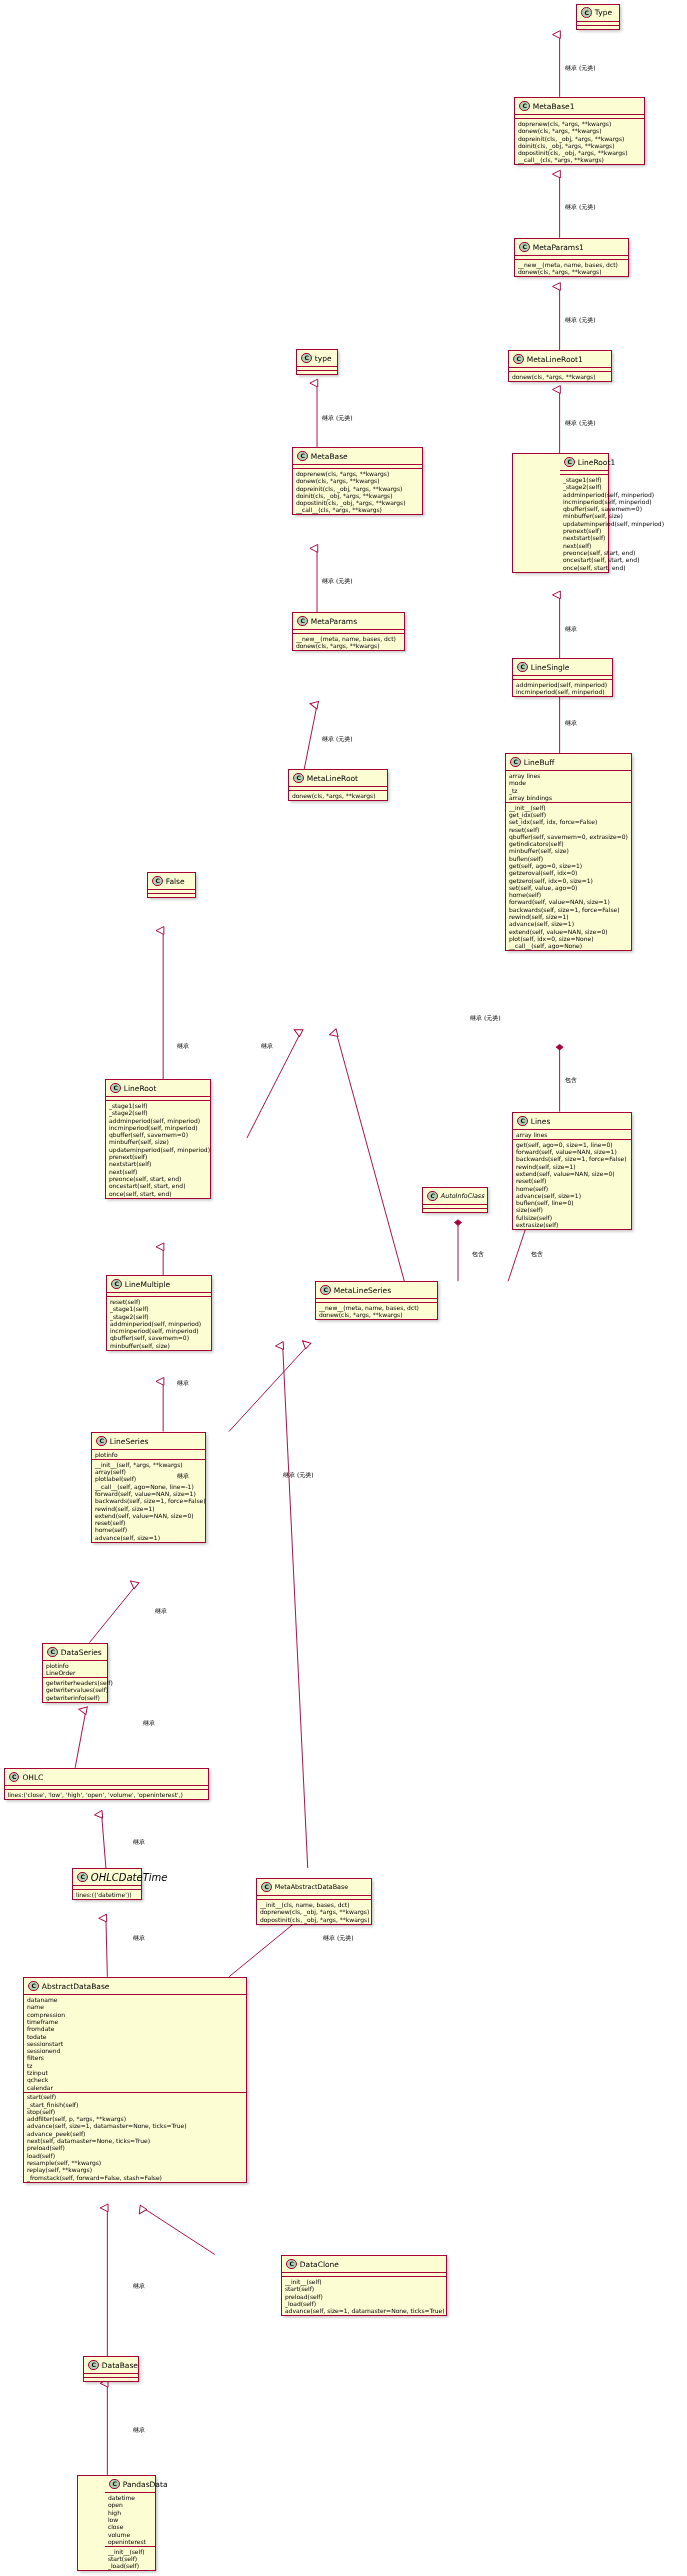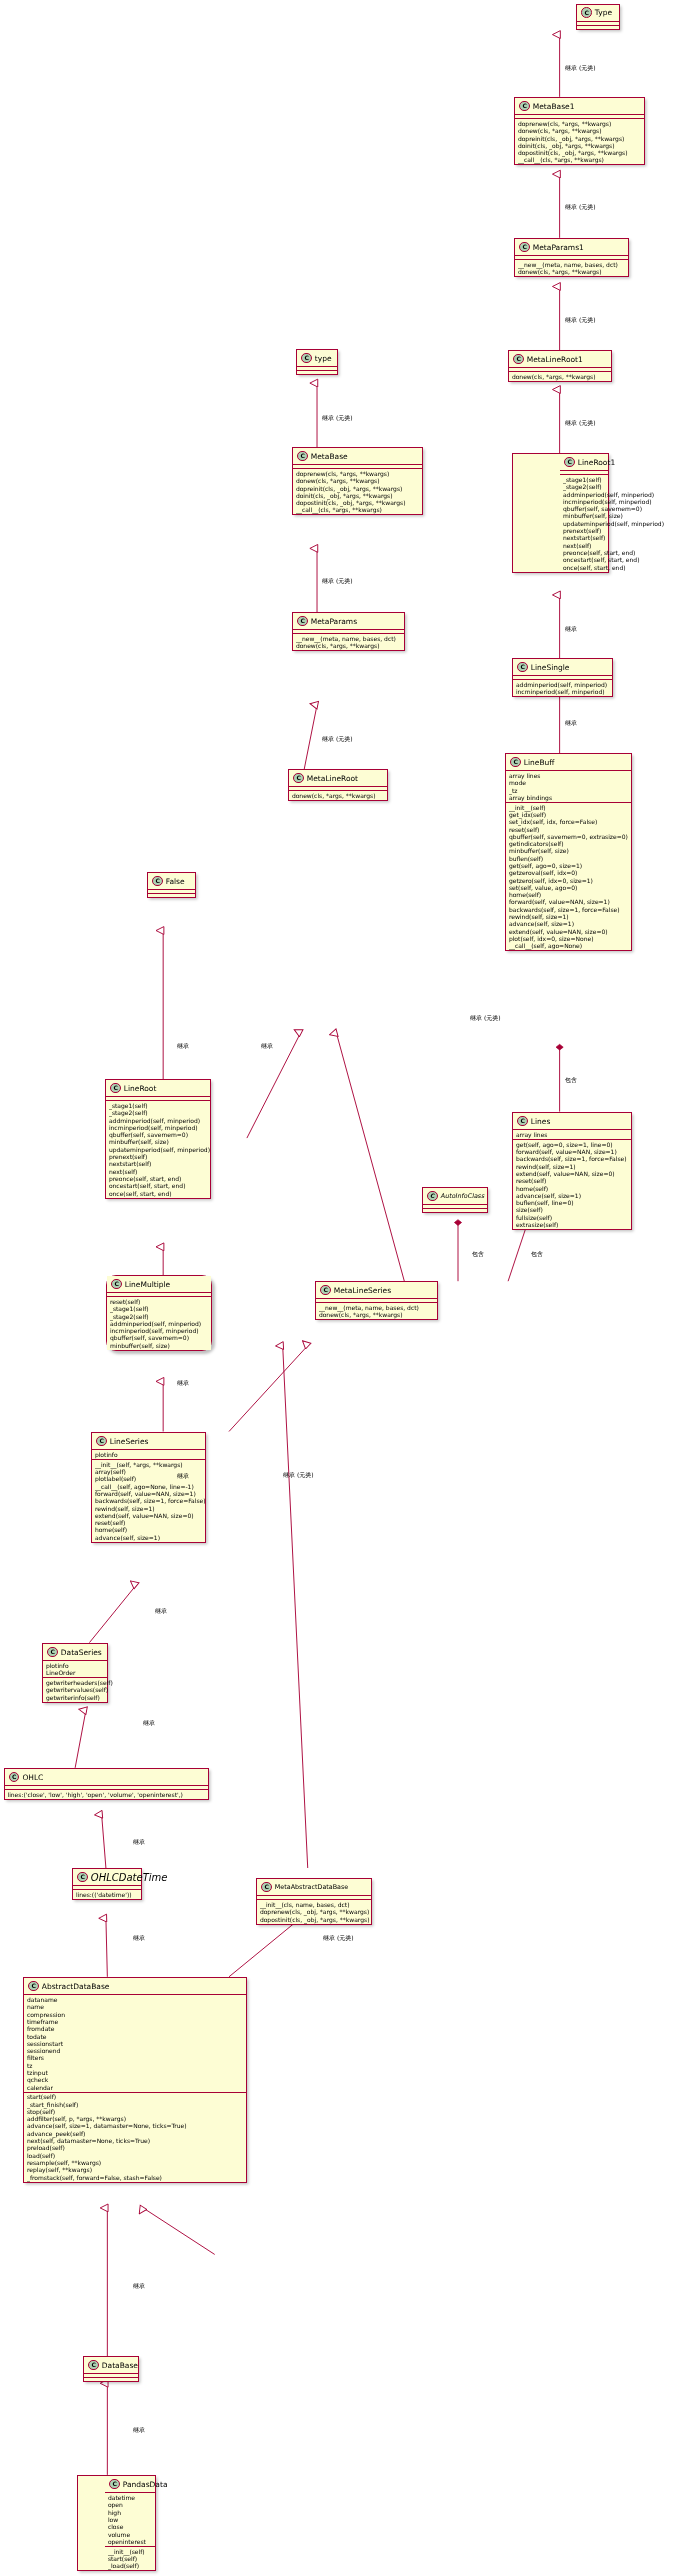--- a/index.html
+++ b/index.html
@@ -363,21 +363,21 @@
       <div class="row">updateminperiod(self, minperiod)</div>
       <div class="row">prenext(self)</div>
       <div class="row">nextstart(self)</div>
       <div class="row">next(self)</div>
       <div class="row">preonce(self, start, end)</div>
       <div class="row">oncestart(self, start, end)</div>
       <div class="row">once(self, start, end)</div>
     </div>
   </div>
 
-  <div class="uml" style="left:106px;top:1275px;width:106px;border-radius:10px;">
+  <div class="uml" style="left:106px;top:1275px;width:106px;">
     <div class="hdr">
       <span class="cicon">C</span>
       <span class="cname">LineMultiple</span>
     </div>
     <div class="sec empty"></div>
     <div class="sec">
       <div class="row">reset(self)</div>
       <div class="row">_stage1(self)</div>
       <div class="row">_stage2(self)</div>
       <div class="row">addminperiod(self, minperiod)</div>
@@ -490,20 +490,34 @@
       <div class="row">advance_peek(self)</div>
       <div class="row">next(self, datamaster=None, ticks=True)</div>
       <div class="row">preload(self)</div>
       <div class="row">load(self)</div>
       <div class="row">resample(self, **kwargs)</div>
       <div class="row">replay(self, **kwargs)</div>
       <div class="row">_fromstack(self, forward=False, stash=False)</div>
     </div>
   </div>
 
+  <div class="uml" style="left:281px;top:2255px;width:166px;">
+    <div class="hdr">
+      <span class="cicon">C</span>
+      <span class="cname">DataClone</span>
+    </div>
+    <div class="sec empty"></div>
+    <div class="sec">
+      <div class="row">__init__(self)</div>
+      <div class="row">start(self)</div>
+      <div class="row">preload(self)</div>
+      <div class="row">_load(self)</div>
+      <div class="row">advance(self, size=1, datamaster=None, ticks=True)</div>
+    </div>
+  </div>
 
   <div class="uml" style="left:83px;top:2356px;width:56px;">
     <div class="hdr">
       <span class="cicon">C</span>
       <span class="cname">DataBase</span>
     </div>
     <div class="sec empty"></div>
     <div class="sec empty"></div>
   </div>
 

